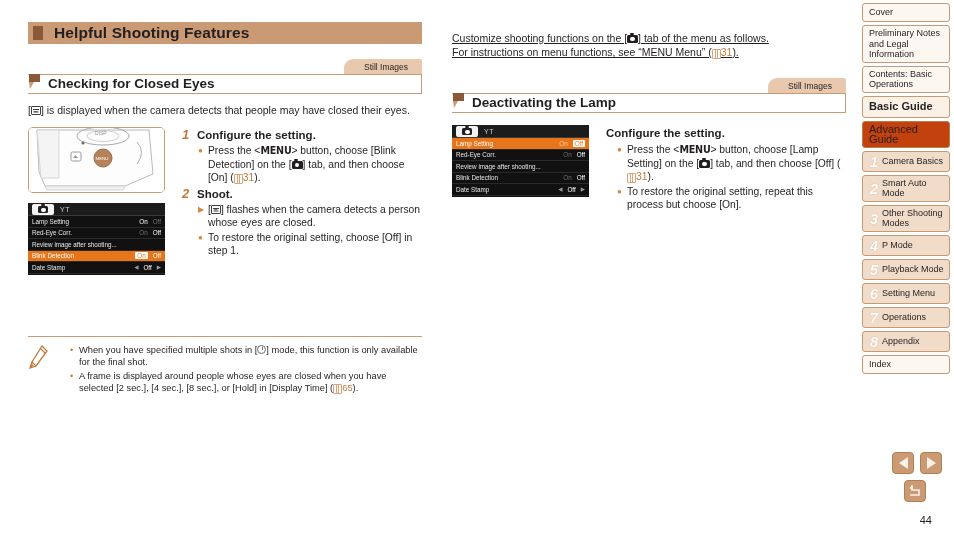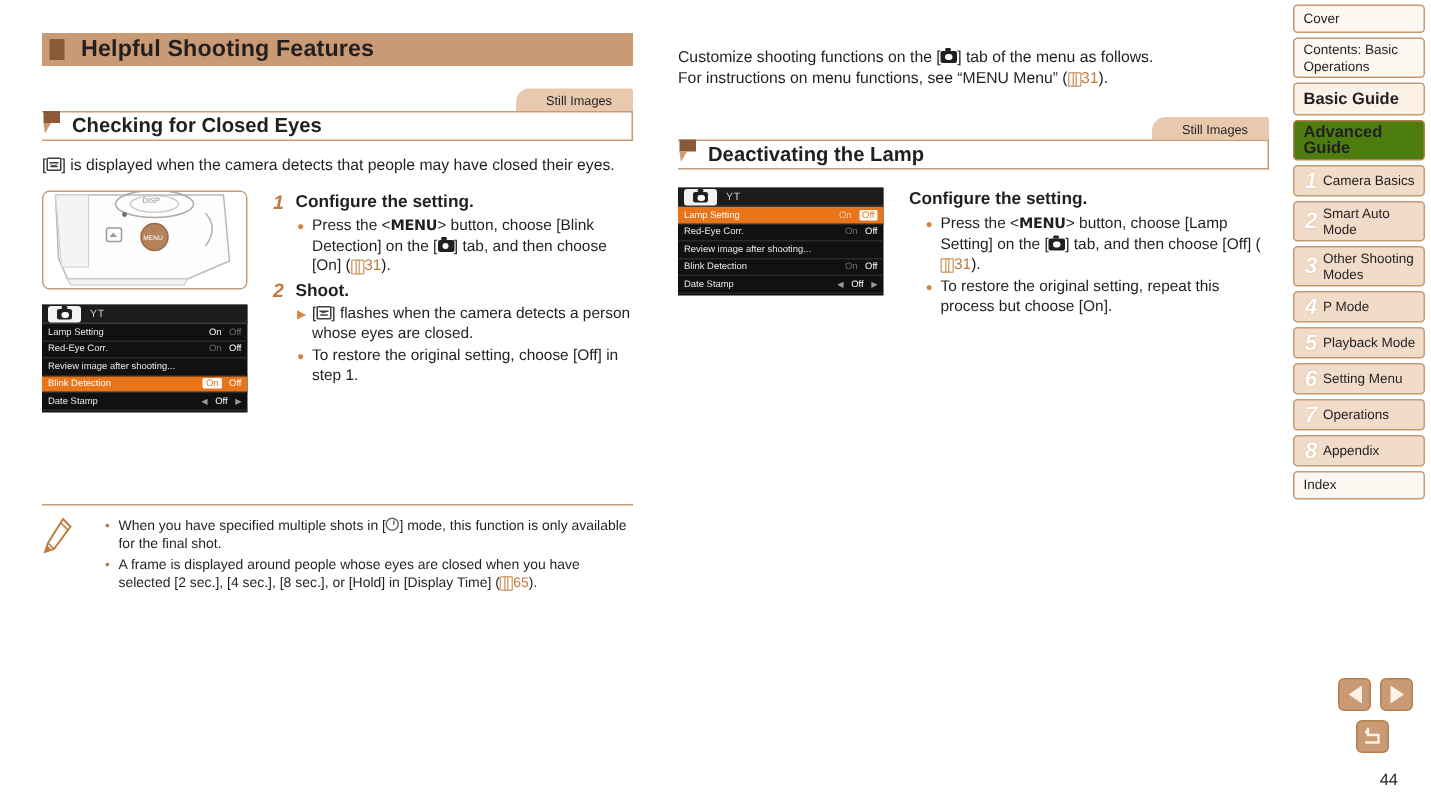--- a/index.html
+++ b/index.html
@@ -220,21 +220,21 @@
     background: #fbf1e7;
     min-height: 19px;
     display: flex; align-items: center;
     padding: 2px 4px 2px 6px;
     font-size: 9px; line-height: 10.5px;
     color: #231f20;
     position: relative;
   }
   .sb-item.big { font-size: 11px; font-weight: bold; min-height: 22px; }
   .sb-item.adv {
-    background: #4d7c0f; font-weight: bold; font-size: 11px;
+    background: #c2410c; font-weight: normal; font-size: 11px;
     border-color: #b2804f; min-height: 22px;
   }
   .sb-item.chap { background: #f0dcc8; padding-left: 3px; }
   .sb-item.plain { background: #fdf7f1; }
   .sb-num {
     flex: 0 0 16px; text-align: center;
     font-size: 15px; font-weight: bold; font-style: italic;
     color: #ffffff; line-height: 15px;
     text-shadow: 0 0 1px #c99a73;
   }
@@ -403,21 +403,21 @@
           <span><span>A frame is displayed around people whose eyes are closed when you have selected [2 sec.], [4 sec.], [8 sec.], or [Hold] in [Display Time] (</span><span class="pageref"><span class="book-icon"></span><span>65</span></span><span>).</span></span>
         </div>
       </div>
     </div>
 
   </div>
 
   <div class="col col-right">
 
 
-    <div class="body-text" style="margin-top:9px;">
+    <div class="body-text" style="margin-top:9px;text-decoration:underline;">
       <span>Customize shooting functions on the [</span><span class="icon-cam"></span><span>] tab of the menu as follows.</span><br>
       <span>For instructions on menu functions, see “MENU Menu” (</span><span class="pageref"><span class="book-icon"></span><span>31</span></span><span>).</span>
     </div>
 
     <div class="stillimages-row" style="margin-top:19px;">
       <div class="stillimages-tab">Still Images</div>
     </div>
 
     <div class="section-head">
       <svg class="section-flag" viewBox="0 0 13 17">
@@ -487,20 +487,23 @@
       </div>
     </div>
 
   </div>
 
   <div class="sidebar">
     <div class="sb-item plain">
         <span class="sb-label">Cover</span>
       </div>
     <div class="sb-item plain">
+        <span class="sb-label">Preliminary Notes and Legal Information</span>
+      </div>
+    <div class="sb-item plain">
         <span class="sb-label">Contents: Basic Operations</span>
       </div>
     <div class="sb-item big">
         <span class="sb-label">Basic Guide</span>
       </div>
     <div class="sb-item adv">
         <span class="sb-label">Advanced Guide</span>
       </div>
     <div class="sb-item chap">
         <span class="sb-num">1</span>

